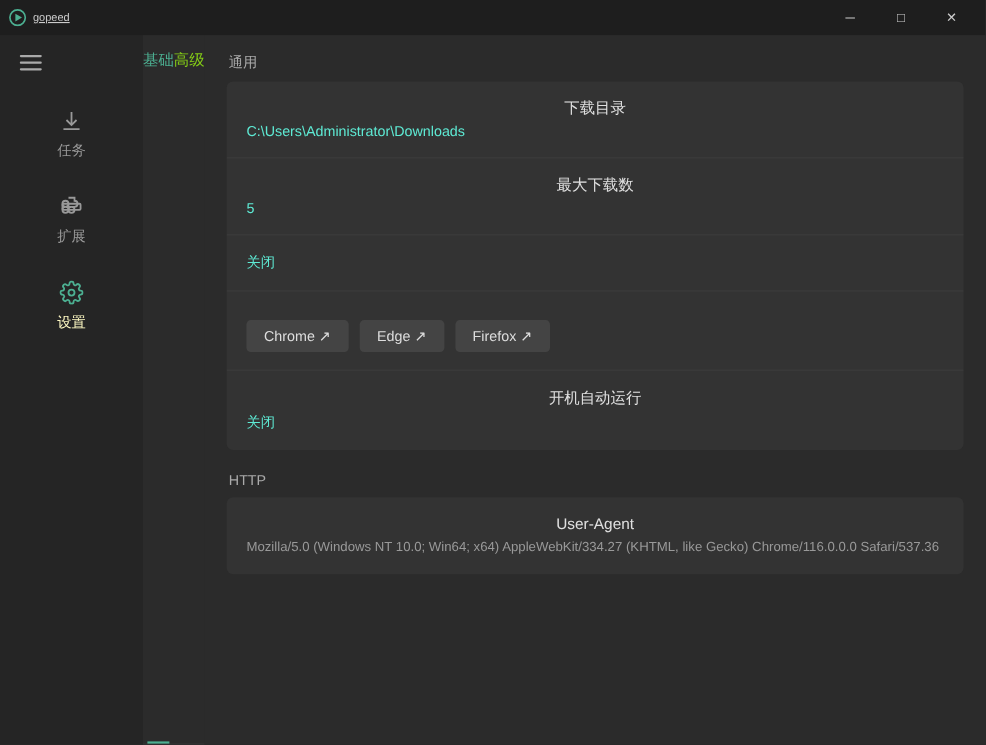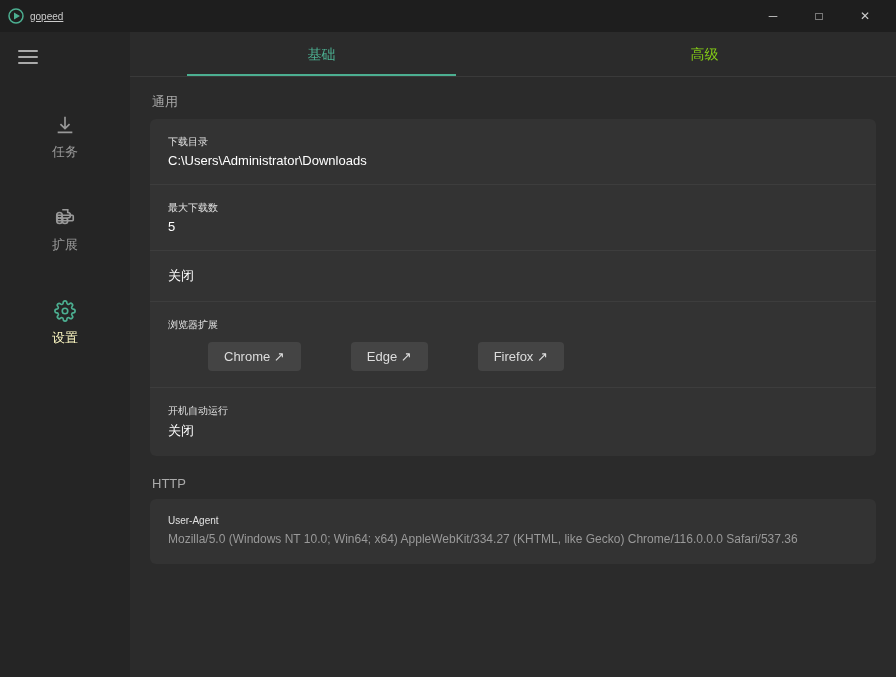--- a/index.html
+++ b/index.html
@@ -61,21 +61,21 @@
     }
 
     
     .sidebar {
       width: 130px;
       background: #252525;
       display: flex;
       flex-direction: column;
       align-items: center;
       padding-top: 10px;
-      gap: 19px;
+      gap: 4px;
     }
     .sidebar-hamburger {
       width: 100%;
       display: flex;
       justify-content: flex-start;
       padding: 8px 18px 16px 18px;
       cursor: pointer;
     }
     .hamburger-icon {
       display: flex;
@@ -106,21 +106,20 @@
       height: 28px;
       display: flex;
       align-items: center;
       justify-content: center;
     }
 
     
     .main-content {
       flex: 1;
       display: flex;
-      flex-direction: column;
       overflow: hidden;
     }
 
     
     .tabs {
       display: flex;
       background: #2b2b2b;
       border-bottom: 1px solid #3a3a3a;
     }
     .tab {
@@ -173,48 +172,48 @@
 
     
     .setting-row {
       padding: 16px 18px;
       border-bottom: 1px solid #3d3d3d;
     }
     .setting-row:last-child {
       border-bottom: none;
     }
     .setting-label {
-      font-size: 10px;
+      font-size: 14px;
       color: #e0e0e0;
       margin-bottom: 4px;
+      text-align: center;
     }
     .setting-value {
       font-size: 13px;
-      color: #ffffff;
+      color: #5eead4;
     }
 
     
     .browser-buttons {
       display: flex;
       gap: 10px;
       margin-top: 10px;
     }
     .browser-btn {
       display: flex;
       align-items: center;
       gap: 6px;
       padding: 7px 16px;
       background: #444;
       border: none;
       border-radius: 4px;
       color: #ddd;
       font-size: 13px;
       cursor: pointer;
       font-family: inherit;
-      margin-left: 40px;
     }
 
     
     .setting-value-long {
       font-size: 12px;
       color: #999;
       line-height: 1.5;
       word-break: break-all;
     }
   </style>
@@ -302,21 +301,20 @@
           <div class="setting-row">
             <div class="setting-label">最大下载数</div>
             <div class="setting-value">5</div>
           </div>
 
           <div class="setting-row">
             <div class="setting-value">关闭</div>
           </div>
 
           <div class="setting-row">
-            <div class="setting-label">浏览器扩展</div>
             <div class="browser-buttons">
               <button class="browser-btn">
                 <span>Chrome ↗</span>
               </button>
               <button class="browser-btn">
                 <span>Edge ↗</span>
               </button>
               <button class="browser-btn">
                 <span>Firefox ↗</span>
               </button>

